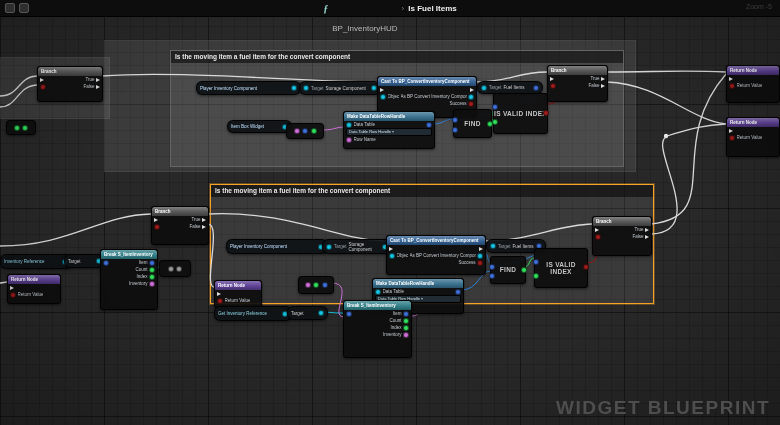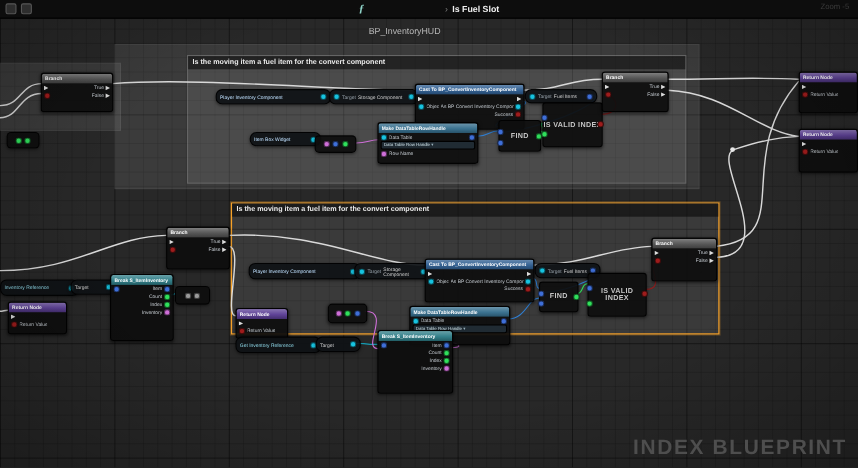--- a/index.html
+++ b/index.html
@@ -525,28 +525,28 @@
         <div class="row">
           <div class="side"></div>
           <div class="side">
             <span class="lbl">Inventory</span>
             <span class="pin" style="background: rgb(207, 111, 216);"></span>
           </div>
         </div>
       </div>
     </div>
   <div class="vignette"></div>
-  <div class="watermark">INDEX BLUEPRINT</div>
+  <div class="watermark">WIDGET BLUEPRINT</div>
 </div>
 
 <div class="topbar">
   <div class="tb-icons">
     <span class="tb-icon"></span>
     <span class="tb-icon"></span>
   </div>
   <div class="breadcrumb">
     <span class="fn-icon">ƒ</span>
     <span class="bc-parent">BP_InventoryHUD</span>
     <span class="bc-sep">›</span>
-    <span class="bc-current">Is Fuel Slot</span>
+    <span class="bc-current">Is Fuel Items</span>
   </div>
   <span class="zoom-label">Zoom -5</span>
 </div>
 
 </body></html>

